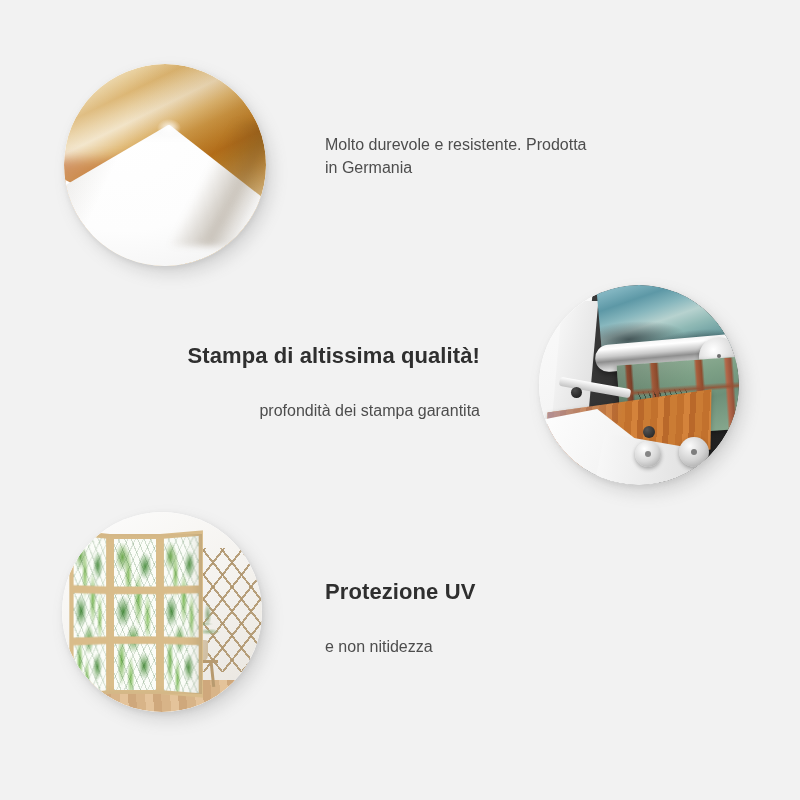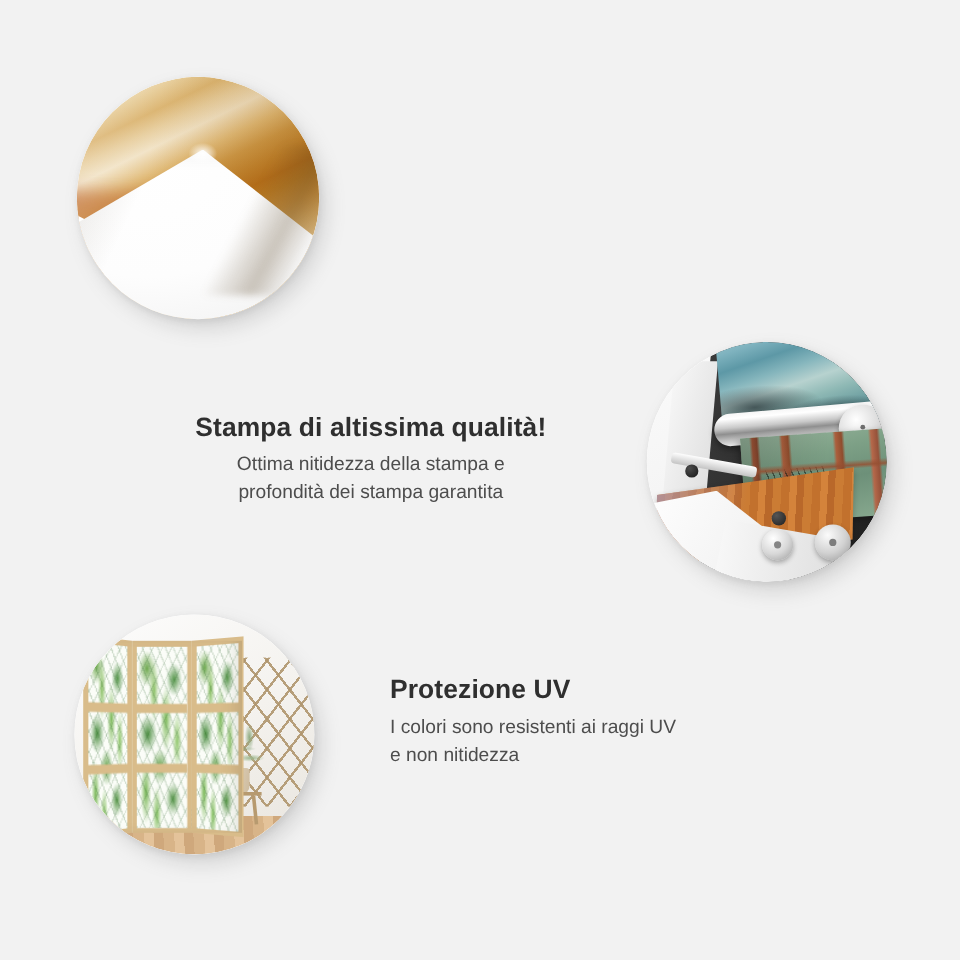--- a/index.html
+++ b/index.html
@@ -48,21 +48,21 @@
     margin: 0 0 9px 0;
     line-height: 1.15;
     white-space: nowrap;
   }
   .feat-desc {
     font-size: 16px;
     color: #4d4d4d;
     line-height: 1.42;
     margin: 0;
   }
-  .align-right { text-align: center; }
+  .align-right { text-align: right; }
 
   
   #circle1 { left: 64px; top: 64px; width: 202px; height: 202px; }
 
   .wp-base {
     position: absolute;
     inset: 0;
     background:
       linear-gradient(154deg,
         #f6efe2 0%,
@@ -478,21 +478,21 @@
       repeating-linear-gradient(-64deg, rgba(46,102,44,0.16) 0 1px, rgba(46,102,44,0) 1px 7px);
   }
   .rm-screen-shadow {
     position: absolute;
     left: 4%; top: 11%;
     width: 66%; height: 80%;
     box-shadow: inset -10px 0 16px -8px rgba(70,60,40,0.22);
     pointer-events: none;
   }
 
-  #text3 { left: 325px; top: 562px; width: 340px; }
+  #text3 { left: 325px; top: 579px; width: 340px; }
 </style>
 </head>
 <body>
 
 <div class="stage">
 
   <div class="feature">
 
     <div class="circle-wrap" id="circle1">
       <div class="circle-inner">
@@ -501,20 +501,24 @@
         <div class="wp-cast"></div>
         <div class="wp-white-bl"></div>
         <div class="wp-peel"></div>
         <div class="wp-peel-shade-l"></div>
         <div class="wp-peel-shade-r"></div>
         <div class="wp-apex"></div>
       </div>
     </div>
 
     <div class="text-col" id="text1">
+      <p class="feat-desc">
+        <span>Molto durevole e resistente. Prodotta</span><br>
+        <span>in Germania</span>
+      </p>
     </div>
   </div>
 
   <div class="feature">
 
     <div class="circle-wrap" id="circle2">
       <div class="circle-inner">
         <div class="pr-bg"></div>
         <div class="pr-dark"></div>
         <div class="pr-panel-left"></div>
@@ -529,21 +533,21 @@
         <div class="pr-knob2"></div>
         <div class="pr-knob"></div>
         <div class="pr-wheel"></div>
         <div class="pr-wheel2"></div>
       </div>
     </div>
 
     <div class="text-col align-right" id="text2">
       <p class="feat-title">Stampa di altissima qualità!</p>
       <p class="feat-desc">
-        <span>Ottima nitidezza della stampa e</span><br>
+        <br>
         <span>profondità dei stampa garantita</span>
       </p>
     </div>
   </div>
 
   <div class="feature">
 
     <div class="circle-wrap" id="circle3">
       <div class="circle-inner">
         <div class="rm-wall"></div>
@@ -566,19 +570,19 @@
             <div class="rm-leaves"></div>
           </div>
         </div>
         <div class="rm-screen-shadow"></div>
       </div>
     </div>
 
     <div class="text-col" id="text3">
       <p class="feat-title">Protezione UV</p>
       <p class="feat-desc">
-        <span>I colori sono resistenti ai raggi UV</span><br>
+        <br>
         <span>e non nitidezza</span>
       </p>
     </div>
   </div>
 
 </div>
 
 </body></html>

